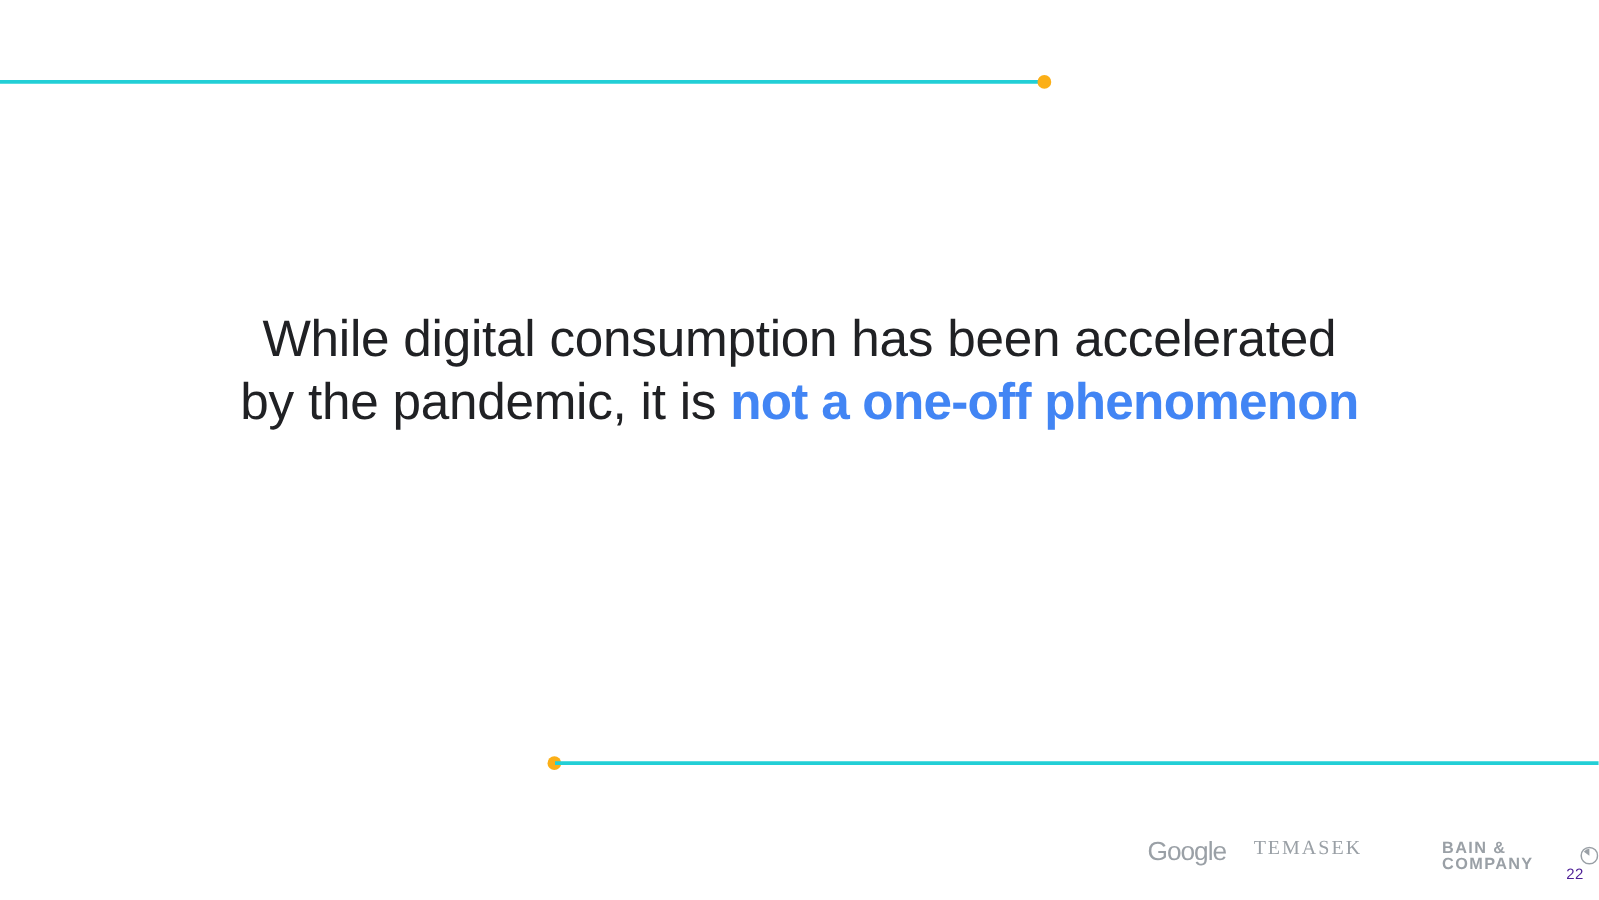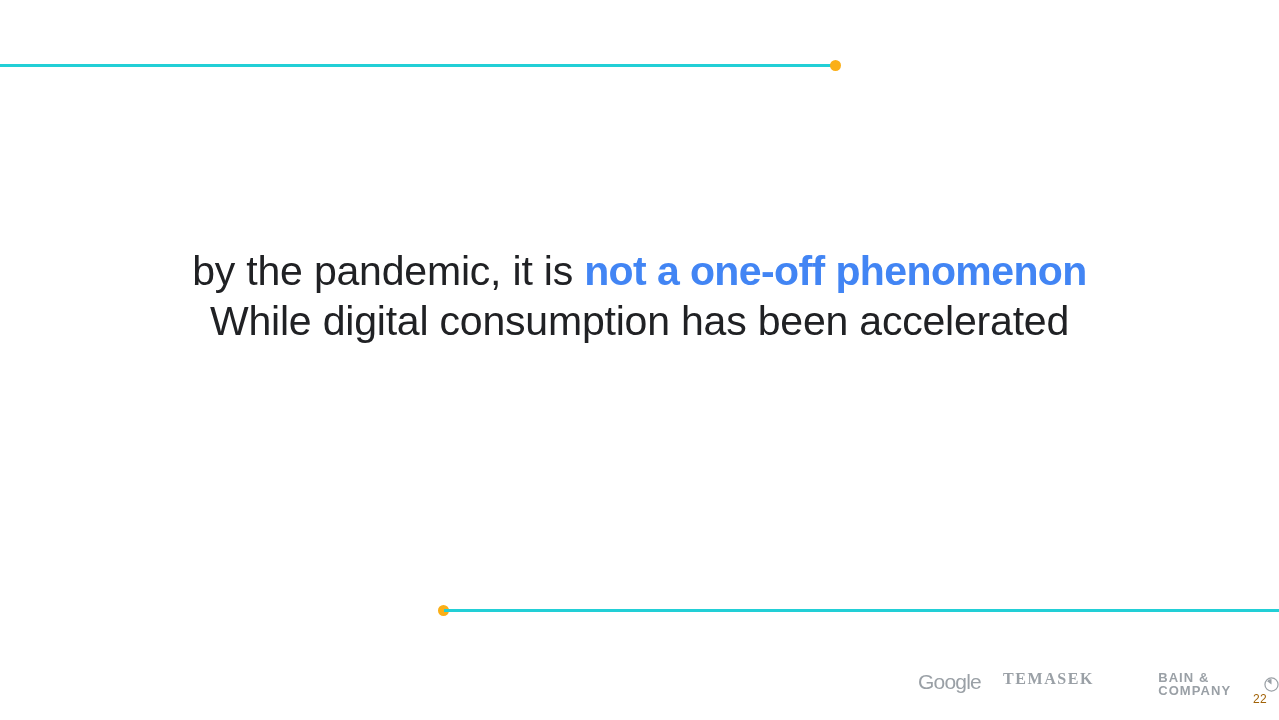--- a/index.html
+++ b/index.html
@@ -86,21 +86,21 @@
     font-family: "Liberation Sans", sans-serif;
     font-size: 21px;
     font-weight: 400;
     letter-spacing: -0.8px;
     color: #9AA0A6;
     line-height: 1;
   }
   .logo-temasek {
     font-family: "Liberation Serif", serif;
     font-size: 16px;
-    font-weight: 700;
+    font-weight: 400;
     letter-spacing: 1.6px;
     color: #9AA0A6;
     line-height: 1;
   }
   .logo-bain {
     display: flex;
     align-items: center;
     gap: 6px;
   }
   .logo-bain-text {
@@ -118,33 +118,33 @@
     height: 15px;
   }
 
   
   .page-number {
     position: absolute;
     right: 12px;
     top: 692px;
     font-family: "Liberation Sans", sans-serif;
     font-size: 12px;
-    color: #a16207;
+    color: #4c1d95;
     letter-spacing: 0.3px;
   }
 </style>
 </head>
 <body>
 
 <div class="rule rule-top"></div>
 <div class="dot dot-top"></div>
 
 <div class="statement">
+  <span class="line"><span>While digital consumption has been accelerated</span></span>
   <span class="line"><span>by the pandemic, it is </span><span class="hl">not a one-off phenomenon</span></span>
-  <span class="line"><span>While digital consumption has been accelerated</span></span>
 </div>
 
 <div class="dot dot-bottom"></div>
 <div class="rule rule-bottom"></div>
 
 <div class="logo-bar">
   <div class="logo-google">Google</div>
   <div class="logo-temasek">TEMASEK</div>
   <div class="logo-bain">
     <span class="logo-bain-text">BAIN &amp; COMPANY</span>

